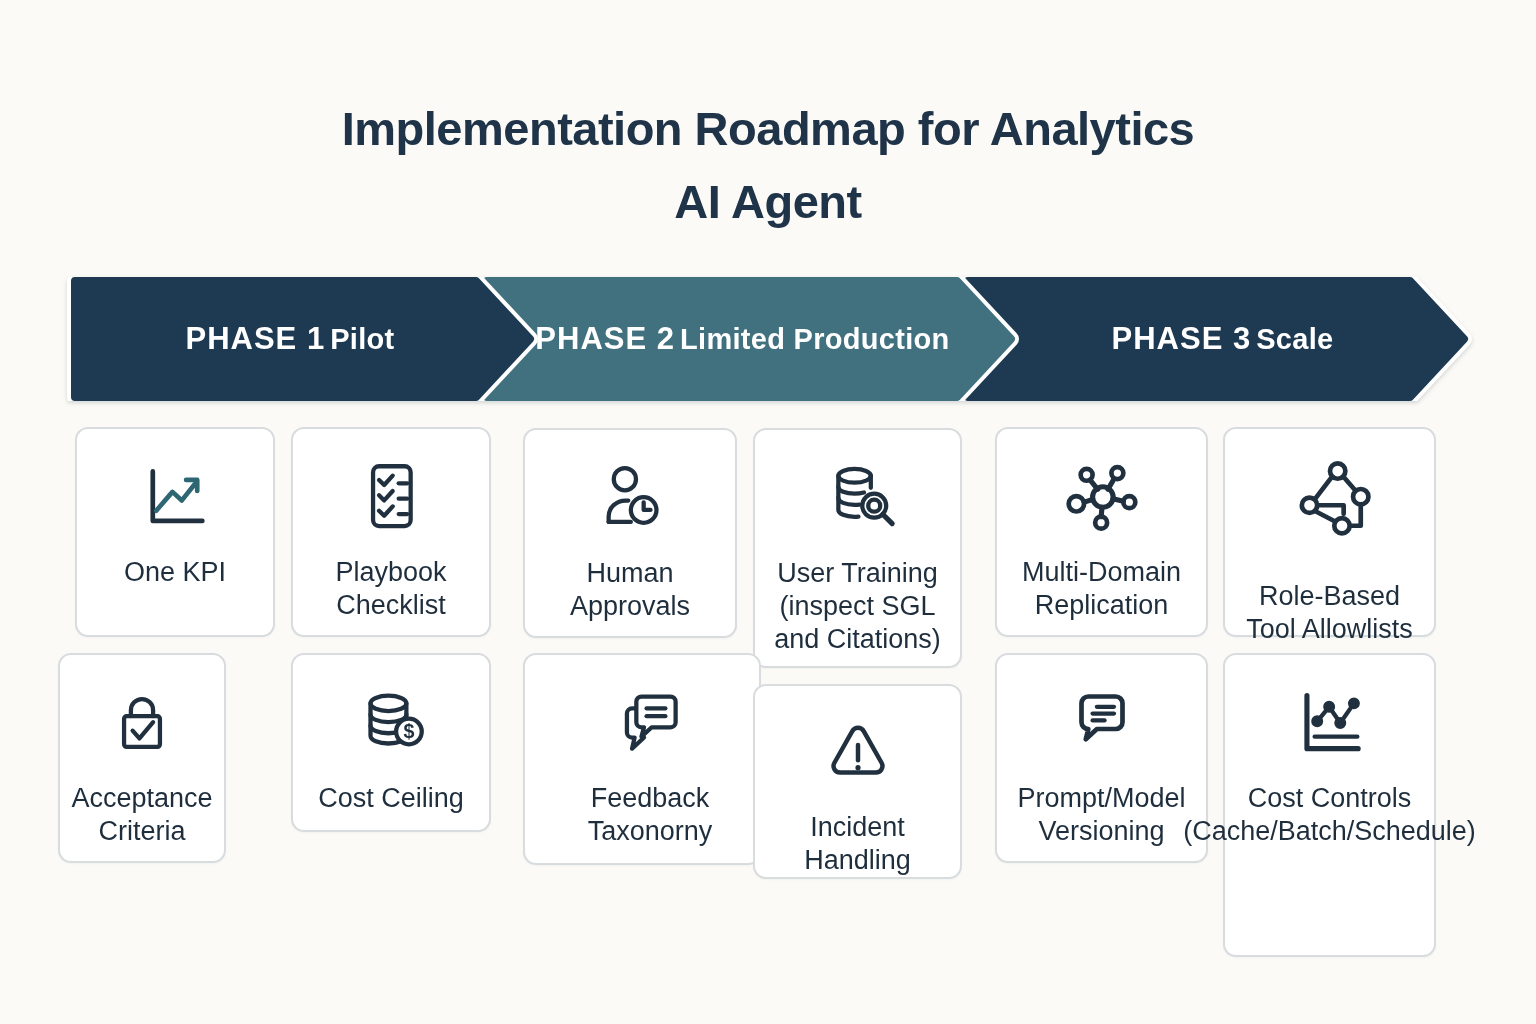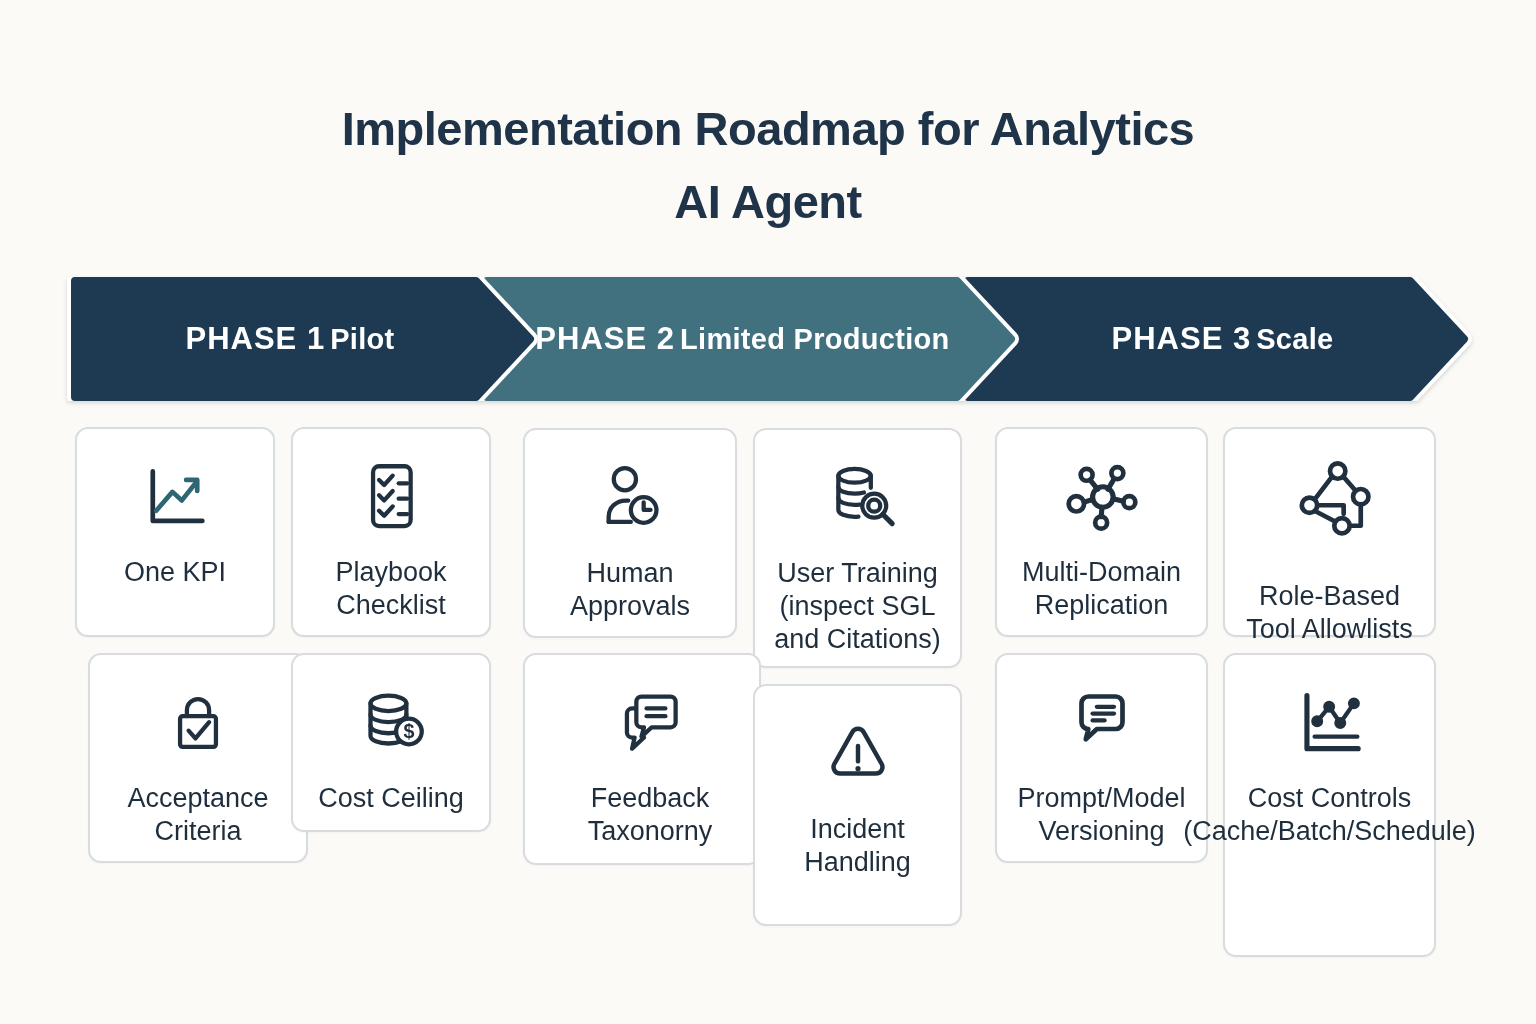--- a/index.html
+++ b/index.html
@@ -72,26 +72,26 @@
     padding: 0 6px;
     font-size: 27px;
     font-weight: 400;
     color: #1f2e3d;
     text-align: center;
     line-height: 33px;
   }
   
   .c1  { left: 75px;   top: 427px; width: 200px; height: 210px; }
   .c2  { left: 291px;  top: 427px; width: 200px; height: 210px; }
-  .c3  { left: 88px;   top: 653px; width: 220px; height: 210px; }
+  .c3  { left: 58px;   top: 653px; width: 168px; height: 210px; }
   .c4  { left: 291px;  top: 653px; width: 200px; height: 179px; }
   .c5  { left: 523px;  top: 428px; width: 214px; height: 210px; }
   .c6  { left: 753px;  top: 428px; width: 209px; height: 240px; }
   .c7  { left: 523px;  top: 653px; width: 238px; height: 212px; padding-left: 16px; }
-  .c8  { left: 753px;  top: 684px; width: 209px; height: 242px; }
+  .c8  { left: 753px;  top: 684px; width: 209px; height: 195px; }
   .c9  { left: 995px;  top: 427px; width: 213px; height: 210px; }
   .c10 { left: 1223px; top: 427px; width: 213px; height: 210px; gap: 28px; }
   .c11 { left: 995px;  top: 653px; width: 213px; height: 210px; }
   .c12 { left: 1223px; top: 653px; width: 213px; height: 304px; }
 
   .icon-svg { stroke: #20303f; fill: none; stroke-width: 5; stroke-linecap: round; stroke-linejoin: round; }
 </style>
 </head>
 <body>
 

